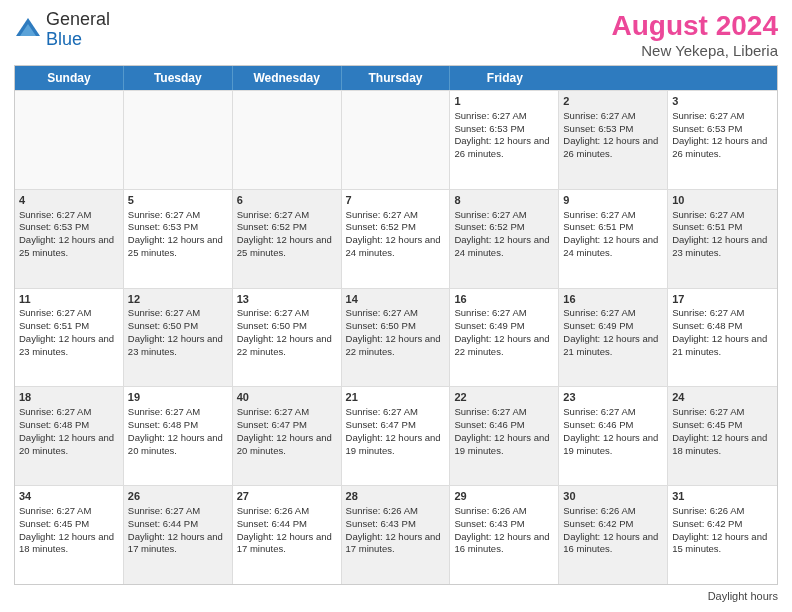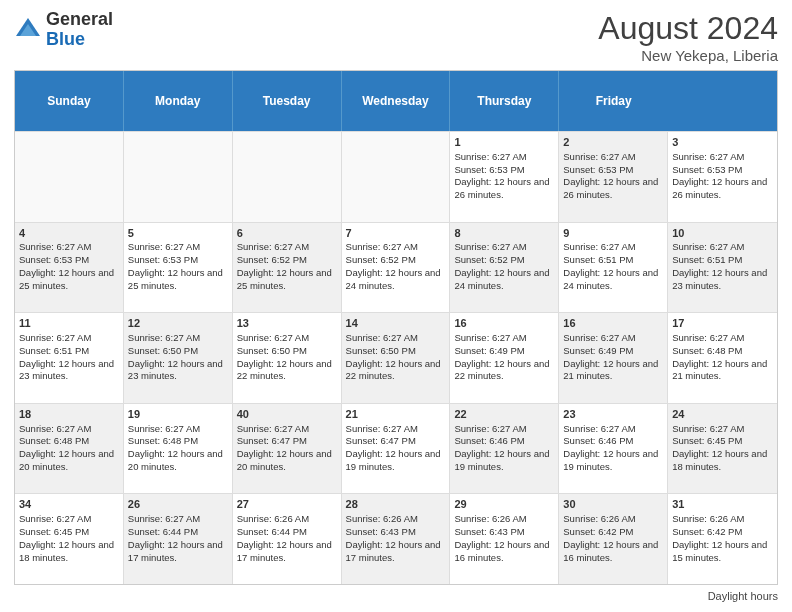--- a/index.html
+++ b/index.html
@@ -23,36 +23,36 @@
       align-items: flex-start;
       margin-bottom: 6px;
     }
     .logo {
       display: flex;
       align-items: center;
       gap: 4px;
     }
     .logo-text {
       font-size: 18px;
-      font-weight: bold;
+      font-weight: normal;
       line-height: 1.1;
     }
     .logo-text .general { color: #333; }
     .logo-text .blue { color: #1a6bb5; }
     .logo-icon {
       width: 28px;
       height: 28px;
     }
     .title-block {
       text-align: right;
     }
     .title-block .month-year {
-      font-size: 32px;
-      color: #404040;
-      font-weight: normal;
+      font-size: 28px;
+      color: #ec4899;
+      font-weight: bold;
     }
     .title-block .location {
       font-size: 15px;
       color: #555;
     }
     .calendar {
       flex: 1;
       display: flex;
       flex-direction: column;
       border: 1px solid #ccc;
@@ -60,21 +60,21 @@
     .cal-header {
       display: grid;
       grid-template-columns: repeat(7, 1fr);
       background: #2e7bbf;
     }
     .cal-header-cell {
       color: #fff;
       font-size: 12px;
       font-weight: bold;
       text-align: center;
-      padding: 23px 2px;
+      padding: 5px 2px;
       border-right: 1px solid #5599cc;
     }
     .cal-header-cell:last-child { border-right: none; }
     .cal-body {
       flex: 1;
       display: flex;
       flex-direction: column;
     }
     .cal-row {
       display: grid;
@@ -124,21 +124,20 @@
     </div>
     <div class="title-block">
       <div class="month-year">August 2024</div>
       <div class="location">New Yekepa, Liberia</div>
     </div>
   </div>
 
   <div class="calendar">
     <div class="cal-header">
     <div class="cal-header-cell">Sunday</div>
-        <div class="cal-header-cell">Monday</div>
         <div class="cal-header-cell">Tuesday</div>
         <div class="cal-header-cell">Wednesday</div>
         <div class="cal-header-cell">Thursday</div>
         <div class="cal-header-cell">Friday</div>
       </div>
     <div class="cal-body">
     <div class="cal-row">
           <div class="cal-cell empty"></div>
           <div class="cal-cell empty"></div>
           <div class="cal-cell empty"></div>

